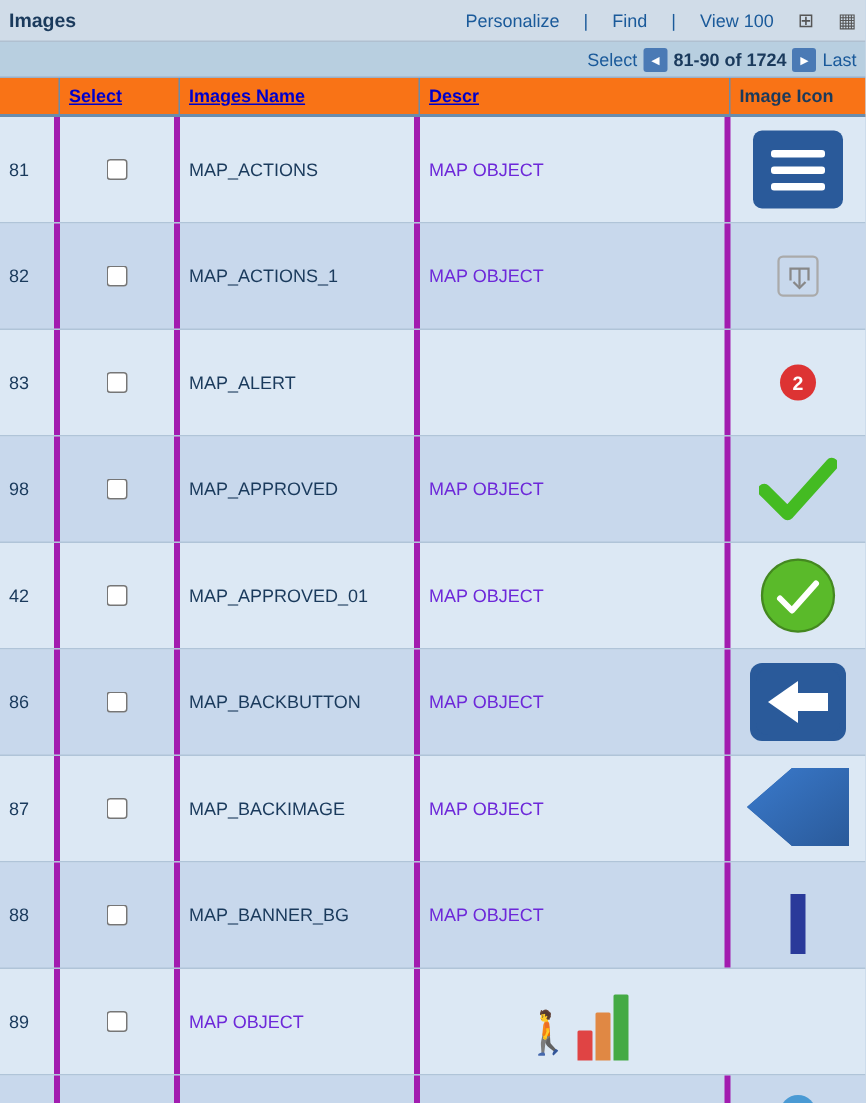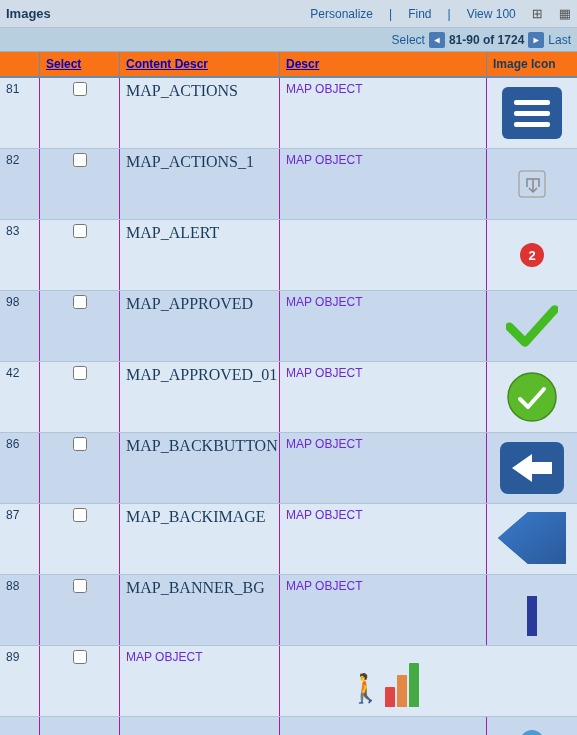--- a/index.html
+++ b/index.html
@@ -107,23 +107,23 @@
       grid-template-columns: 40px 80px 160px 1fr 90px;
       border-bottom: 1px solid #b0c4d8;
       min-height: 70px;
       align-items: center;
     }
     .data-row:nth-child(odd) { background: #dce8f4; }
     .data-row:nth-child(even) { background: #c8d8ec; }
 
     .cell {
       padding: 4px 6px;
-      border-right: 1px solid #a21caf;
-      display: flex;
-      align-items: flex-start;
+      border-right: 4px solid #a21caf;
+      display: flex;
+      align-items: center;
       justify-content: flex-start;
       min-height: 70px;
     }
     .cell:last-child { border-right: none; }
 
     .cell-num {
       color: #1a3a5c;
       font-size: 12px;
       font-weight: normal;
     }
@@ -132,22 +132,21 @@
       justify-content: center;
     }
     .cell-checkbox input[type=checkbox] {
       width: 14px;
       height: 14px;
       cursor: pointer;
     }
 
     .cell-name {
       color: #1a3a5c;
-      font-size: 16px;
-      font-family: Liberation Serif, serif;
+      font-size: 12px;
     }
 
     .cell-descr {
       color: #6d28d9;
       font-size: 12px;
     }
 
     .cell-icon {
       justify-content: center;
       align-items: center;
@@ -287,21 +286,21 @@
     <button class="nav-btn">►</button>
     <a class="plink">Last</a>
   </div>
 
   <div class="col-header">
     <div class="col-header-cell"></div>
     <div class="col-header-cell">
       <a>Select</a>
     </div>
     <div class="col-header-cell">
-      <a>Content Descr</a>
+      <a>Images Name</a>
     </div>
     <div class="col-header-cell">
       <a>Descr</a>
     </div>
     <div class="col-header-cell">Image Icon</div>
   </div>
 
   <div id="table-body">
       <div class="data-row">
         <div class="cell">

